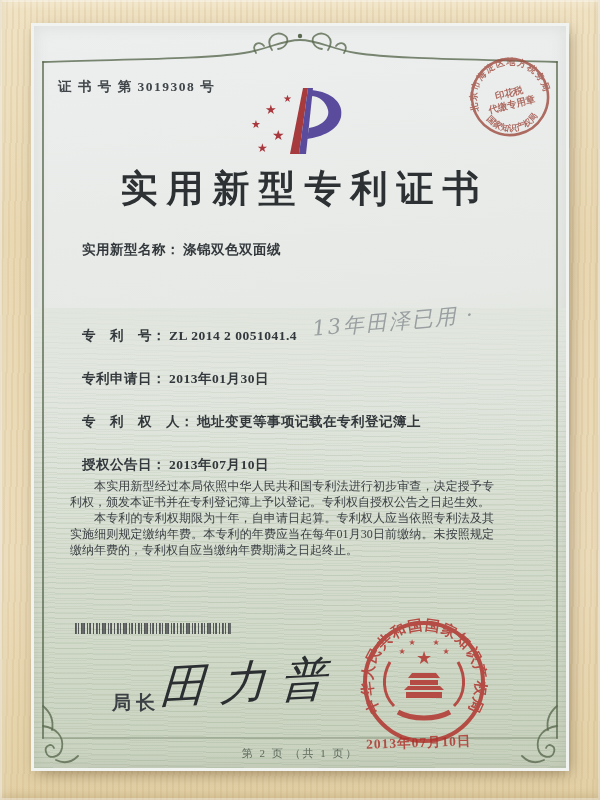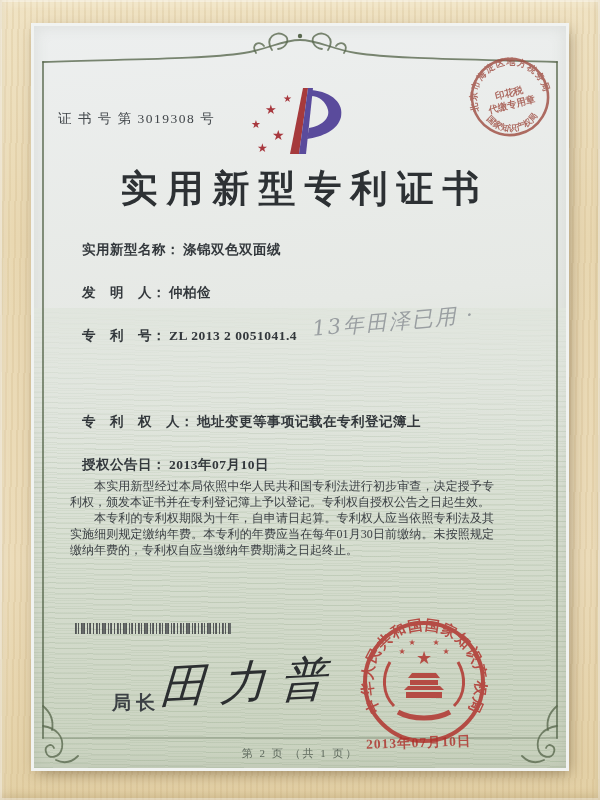--- a/index.html
+++ b/index.html
@@ -18,21 +18,21 @@
     position:absolute;left:34px;top:26px;width:532px;height:742px;
     background:linear-gradient(175deg,#edefef 0%,#e6e9e5 38%,#d8dfd2 66%,#c7d0bc 100%);
     box-shadow:0 0 0 3px #f1f3f1, 3px 5px 14px rgba(80,60,30,.5), inset 0 0 16px rgba(90,100,80,.12);
   }
   .waves{position:absolute;left:0;right:0;bottom:0;height:62%;
     background:linear-gradient(180deg,rgba(224,229,221,.9) 0,rgba(224,229,221,0) 38%),
       repeating-linear-gradient(1.5deg,rgba(108,138,98,.12) 0 1px,rgba(255,255,255,0) 1px 5px),
       repeating-linear-gradient(-1.5deg,rgba(108,138,98,.08) 0 1px,rgba(255,255,255,0) 1px 6px);
   }
   .border-art{position:absolute;inset:0;pointer-events:none;}
-  .cert-no{position:absolute;left:24px;top:52px;font-size:13.5px;letter-spacing:1.5px;color:#41464a;font-weight:400;margin-top:32px;}
+  .cert-no{position:absolute;left:24px;top:52px;font-size:13.5px;letter-spacing:1.5px;color:#41464a;font-weight:700;}
   .logo{position:absolute;left:0;right:0;top:58px;display:flex;justify-content:center;}
   .title{position:absolute;left:0;right:0;top:138px;text-align:center;font-size:37px;font-weight:700;letter-spacing:9px;text-indent:9px;color:#2d3134;}
   .field{position:absolute;left:48px;font-size:13.5px;font-weight:700;color:#33383c;letter-spacing:.5px;white-space:nowrap;}
   .f0{top:215px}.f1{top:258px}.f2{top:301px}.f3{top:344px}.f4{top:387px}.f5{top:430px}
   .fvalue{margin-left:3px;}
   .handnote{position:absolute;left:278px;top:280px;width:200px;transform:rotate(-5deg);
     font-size:21px;font-style:italic;color:#999ea1;letter-spacing:2px;font-family:"DejaVu Serif",serif;}
   .body-text{position:absolute;left:36px;top:452px;width:424px;font-size:12px;line-height:16px;
     text-align:justify;color:#3a3f43;}
   .body-text p{margin:0;text-indent:2em;}
@@ -115,25 +115,25 @@
         <polygon points="63,4 68,4 61,70 54,70" fill="#5a4b9c"></polygon>
         <path d="M66,6 C88,8 99,20 96,33 C93,46 77,53 62,55 L64,44 C77,42 85,34 83,26 C81,17 73,11 64,12 Z" fill="#5a4b9c"></path>
       </svg>
     </div>
 
     <div class="title">实用新型专利证书</div>
 
     <div class="field f0">
       <span class="flabel">实用新型名称：</span><span class="fvalue">涤锦双色双面绒</span>
     </div>
-    <div class="field f1">
-      <span class="flabel">发　明　人：</span><span class="fvalue">仲柏俭</span>
+    <div class="field f2">
+      <span class="flabel">专　利　号：</span><span class="fvalue">ZL 2014 2 0051041.4</span>
     </div>
-    <div class="field f2">
-      <span class="flabel">专　利　号：</span><span class="fvalue">ZL 2013 2 0051041.4</span>
+    <div class="field f3">
+      <span class="flabel">专利申请日：</span><span class="fvalue">2013年01月30日</span>
     </div>
     <div class="field f4">
       <span class="flabel">专　利　权　人：</span><span class="fvalue">地址变更等事项记载在专利登记簿上</span>
     </div>
     <div class="field f5">
       <span class="flabel">授权公告日：</span><span class="fvalue">2013年07月10日</span>
     </div>
 
     <div class="handnote">13年田泽已用 ·</div>
 

